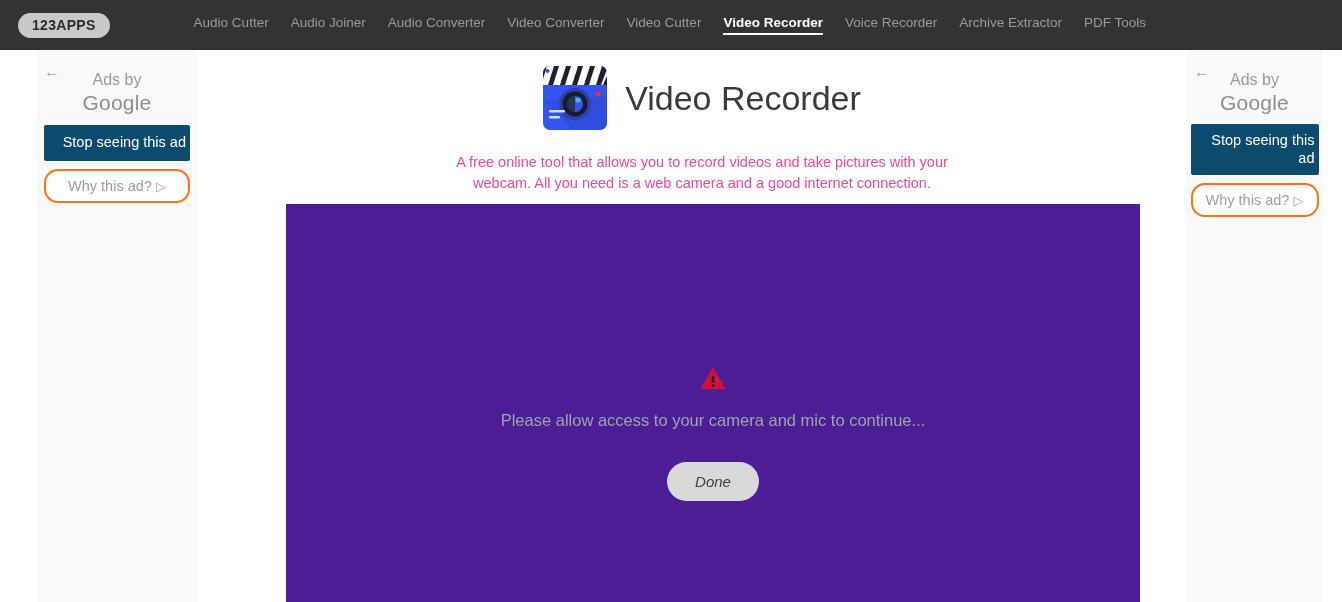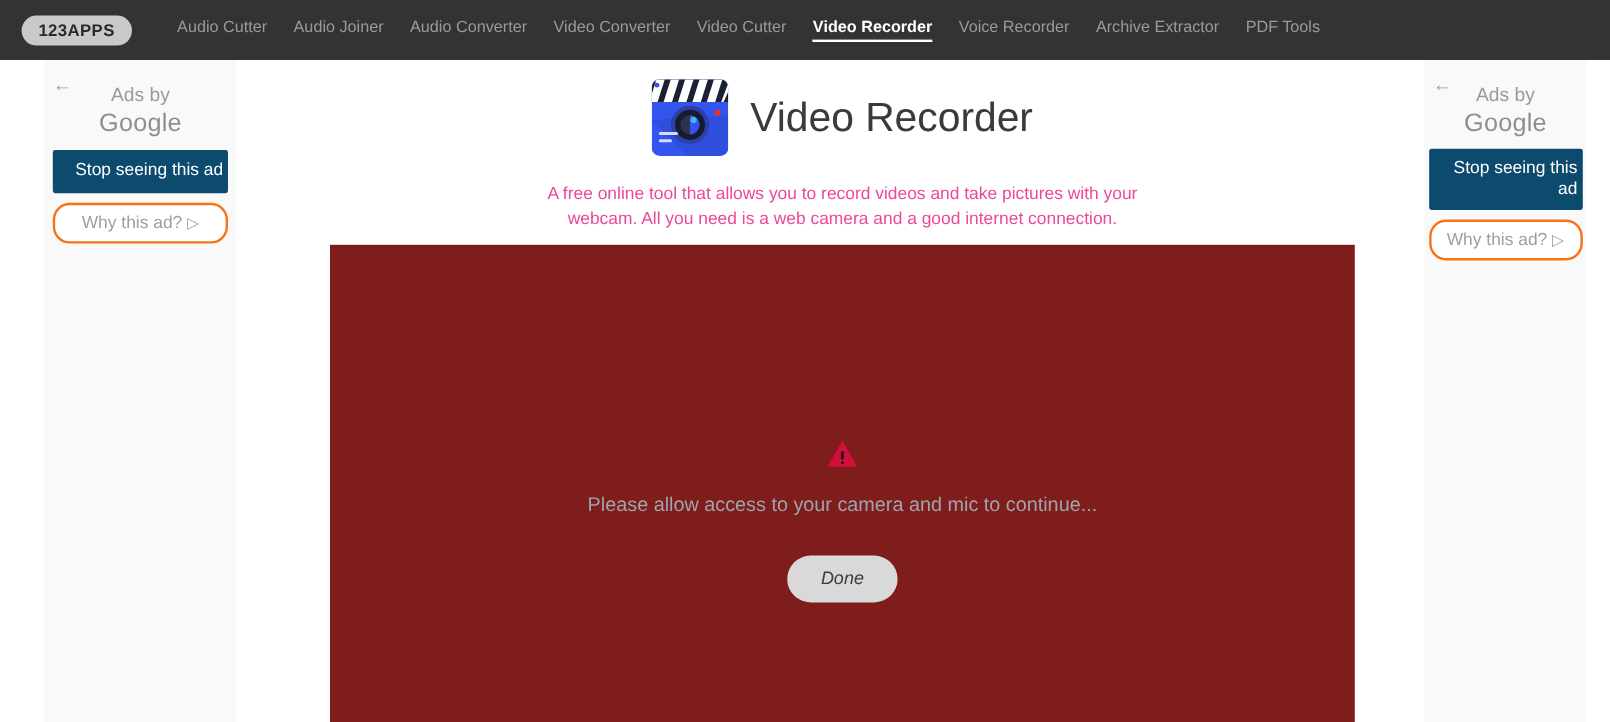--- a/index.html
+++ b/index.html
@@ -14,20 +14,21 @@
 
   
   #navbar {
     position: absolute;
     top: 0; left: 0;
     width: 1342px;
     height: 50px;
     background: #333333;
     display: flex;
     align-items: center;
+    gap: 46px;
   }
 
   #brand-logo {
     margin-left: 18px;
     background: #c9c9c9;
     color: #2b2b2b;
     font-size: 14px;
     font-weight: bold;
     letter-spacing: 0.3px;
     padding: 5px 14px 6px 14px;
@@ -171,24 +172,24 @@
     color: #ec4899;
     width: 500px;
     margin-left: auto;
     margin-right: auto;
   }
 
   
   #video-stage {
     position: absolute;
     top: 154px;
-    left: 275px;
+    left: 286px;
     width: 854px;
     height: 398px;
-    background: #7f1d1d;
+    background: #4c1d95;
   }
 
   #permission-box {
     position: absolute;
     top: 162px;
     left: 0;
     width: 100%;
     text-align: center;
   }
 

